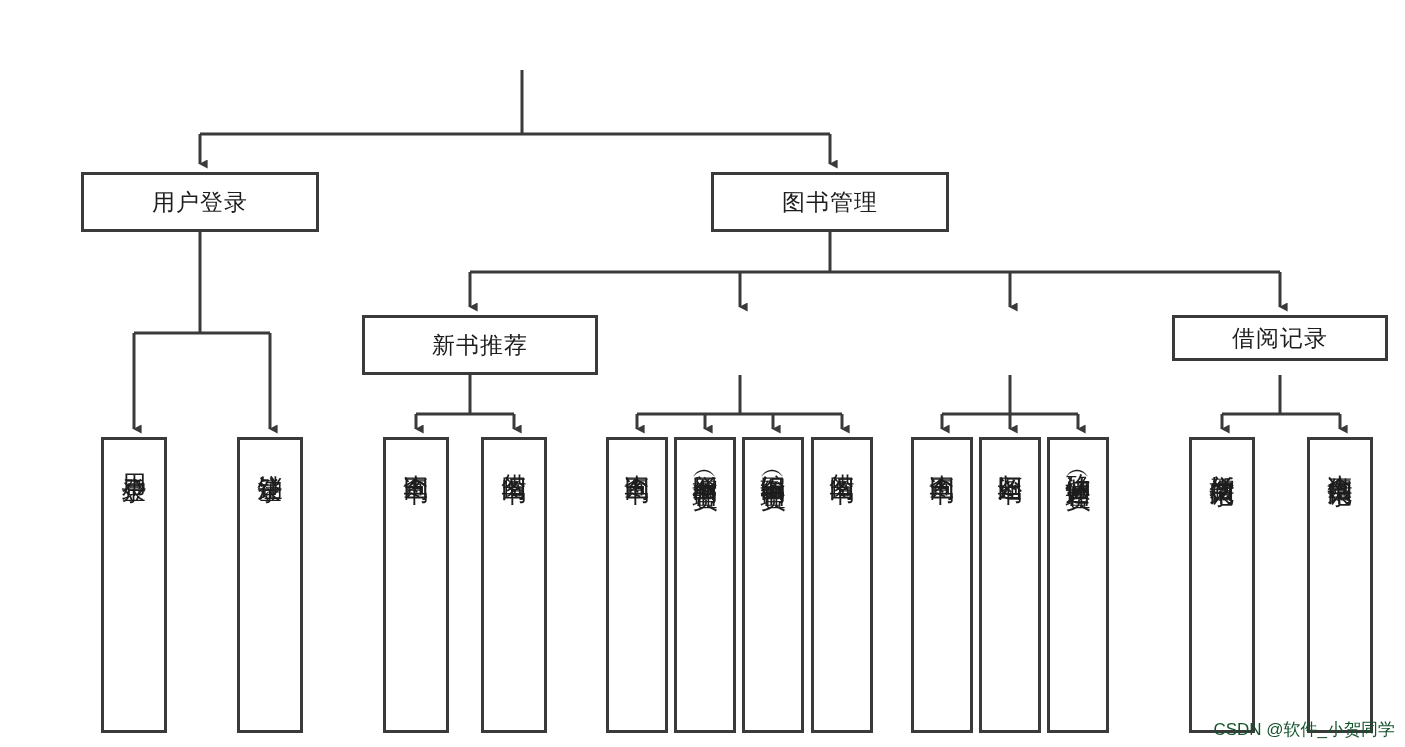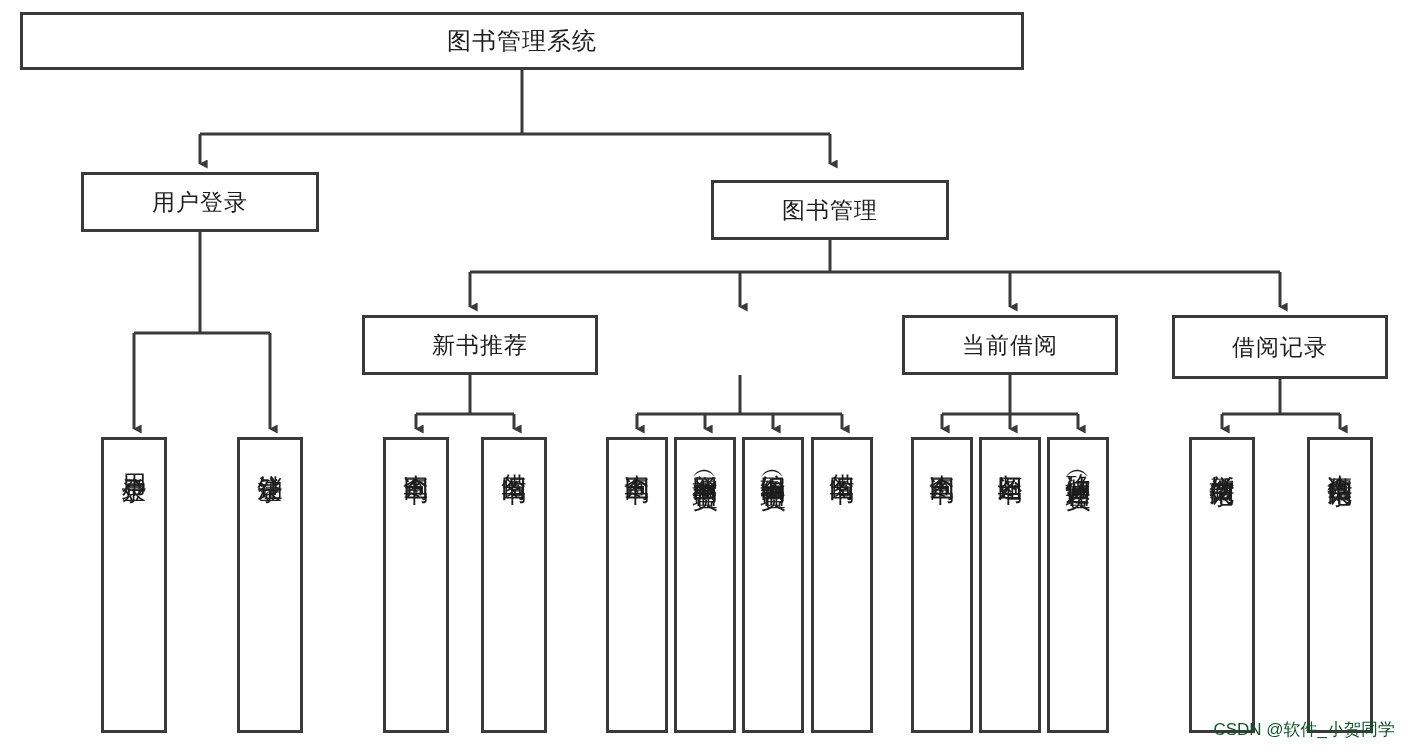--- a/index.html
+++ b/index.html
@@ -116,38 +116,32 @@
       <path d="M1010,414 L1010,429" marker-end="url(#arrow)"></path>
       <path d="M1078,414 L1078,429" marker-end="url(#arrow)"></path>
 
       <path d="M1280,375 L1280,414"></path>
       <path d="M1222,414 L1340,414"></path>
       <path d="M1222,414 L1222,429" marker-end="url(#arrow)"></path>
       <path d="M1340,414 L1340,429" marker-end="url(#arrow)"></path>
     </g>
   </svg>
 
-  <div class="node h root" style="left:20px; top:12px; width:1004px; height:58px;">
-    <span>图书管理系统</span>
-  </div>
 
   <div class="node h" style="left:81px; top:172px; width:238px; height:60px;">
     <span>用户登录</span>
   </div>
-  <div class="node h" style="left:711px; top:180px; width:238px; height:60px;">
+  <div class="node h" style="left:711px; top:172px; width:238px; height:60px;">
     <span>图书管理</span>
   </div>
 
   <div class="node h" style="left:362px; top:315px; width:236px; height:60px;">
     <span>新书推荐</span>
   </div>
-  <div class="node h" style="left:902px; top:315px; width:216px; height:60px;">
-    <span>当前借阅</span>
-  </div>
-  <div class="node h" style="left:1172px; top:315px; width:216px; height:64px;">
+  <div class="node h" style="left:1172px; top:315px; width:216px; height:46px;">
     <span>借阅记录</span>
   </div>
 
   <div class="node leaf" style="left:101px; top:437px; width:66px; height:296px;">
     <span class="vtext">用户登录</span>
   </div>
   <div class="node leaf" style="left:237px; top:437px; width:66px; height:296px;">
     <span class="vtext">注销登录</span>
   </div>
 

